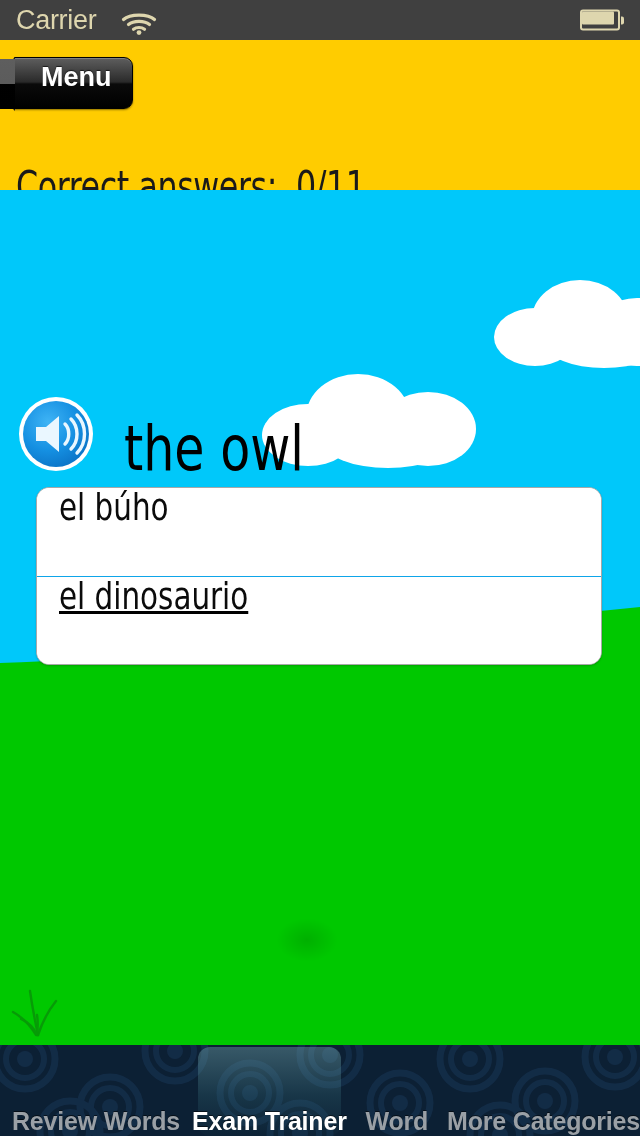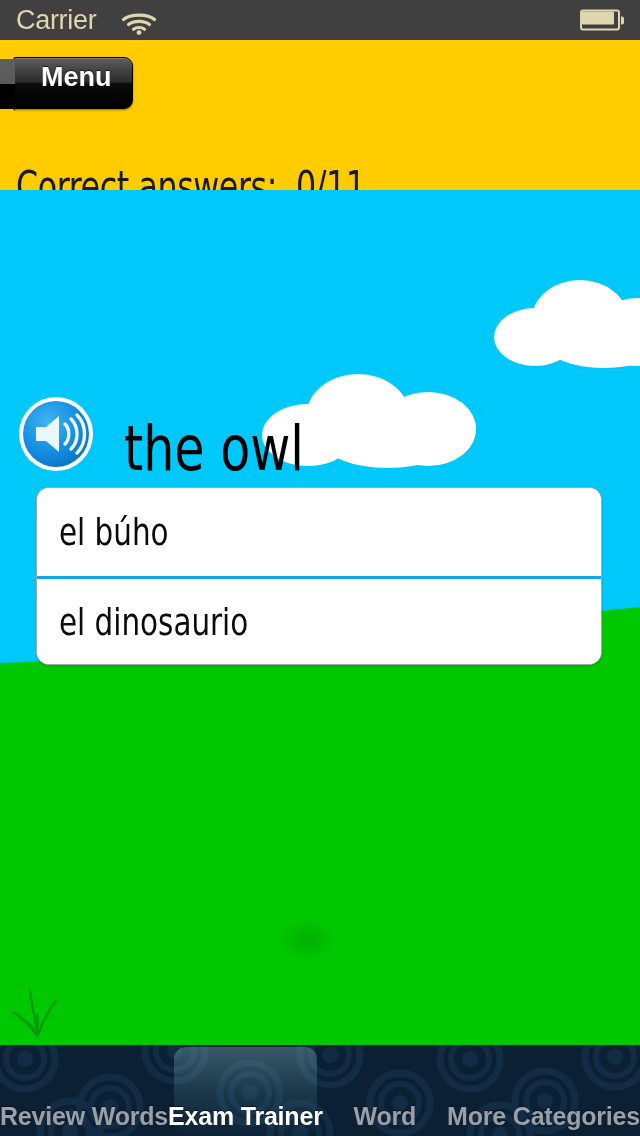--- a/index.html
+++ b/index.html
@@ -128,24 +128,24 @@
   
   .answers-card {
     position:absolute; left:36px; top:487px; width:566px;
     background:#FFFFFF;
     border:1px solid #A8A8A8;
     border-radius:13px;
     box-shadow:0 1px 2px rgba(0,0,0,0.18);
     overflow:hidden;
   }
   .answer-row {
-    height:88px; display:flex; align-items:center;
+    height:88px; display:flex; 
     padding-left:22px; cursor:pointer; background:#FFFFFF;
   }
-  .answer-row + .answer-row { border-top:3px solid #0ea5e9; }
+  .answer-row + .answer-row { border-top:1px solid #0ea5e9;text-decoration:underline; }
   .answer-text {
     color:#0b0b0b; font-size:38px; font-weight:400; line-height:1;
     font-family:"DejaVu Sans Condensed","Liberation Sans Narrow","Liberation Sans", sans-serif;
     transform:scaleX(0.86); transform-origin:left center;
     white-space:nowrap;
   }
 
   
   .tabbar {
     position:absolute; left:0; bottom:0; width:640px; height:91px;
@@ -153,21 +153,21 @@
     overflow:hidden;
   }
   .tab-pattern { position:absolute; left:0; top:0; width:640px; height:91px; opacity:0.55; }
   .tabs {
     position:absolute; left:0; top:0; width:640px; height:91px;
     display:flex; z-index:3;
   }
   .tab {
     flex:1; position:relative;
     display:flex; align-items:flex-end; justify-content:center;
-    padding-bottom:5px; cursor:pointer;
+    cursor:pointer;margin-left:12px;
   }
   .tab-hl {
     position:absolute; left:6px; right:6px; top:2px; bottom:0;
     background:linear-gradient(180deg, rgba(140,200,205,0.34) 0%, rgba(70,140,150,0.20) 55%, rgba(20,60,75,0.10) 100%);
     border-radius:12px;
   }
   .tab-label {
     position:relative; z-index:2;
     font-size:25px; font-weight:700; letter-spacing:-0.2px;
     color:#9AA0A6;

